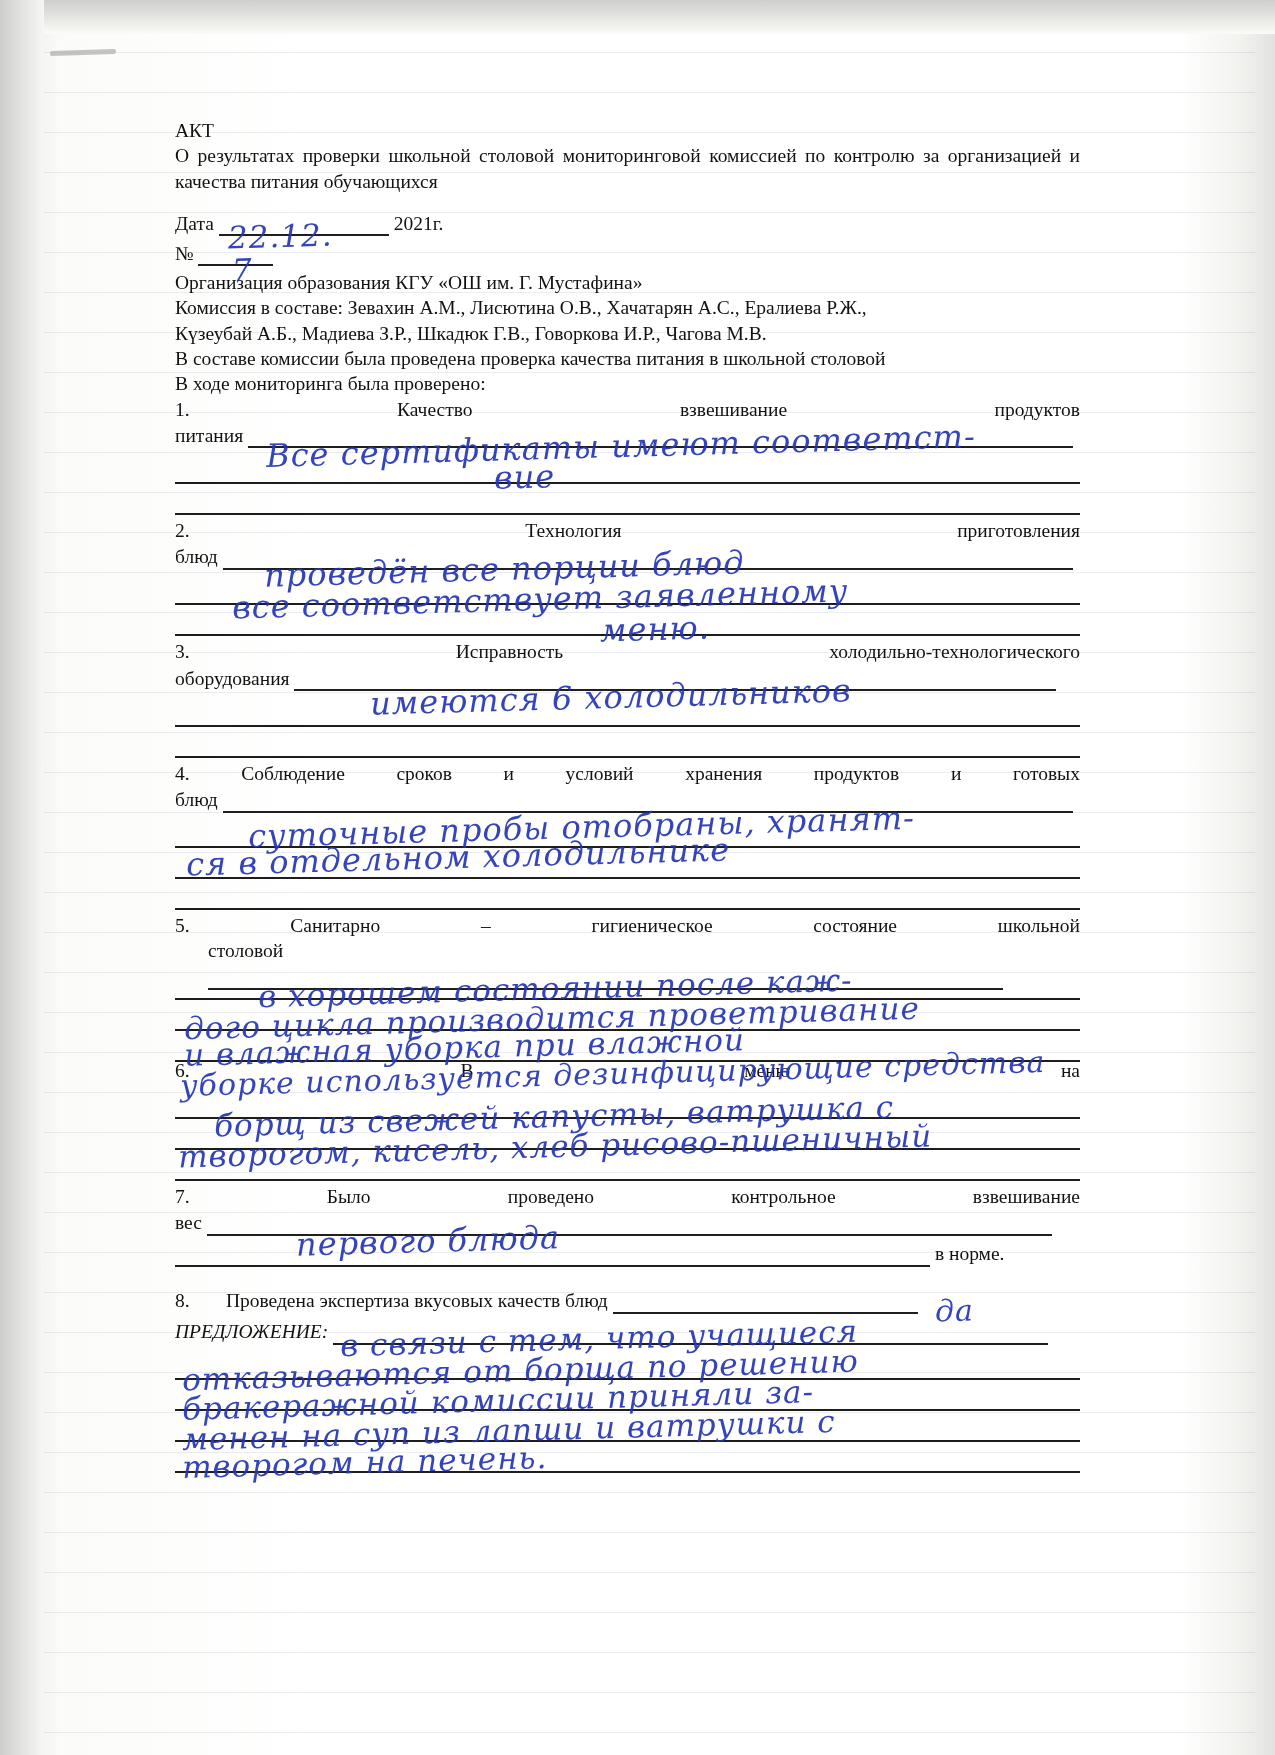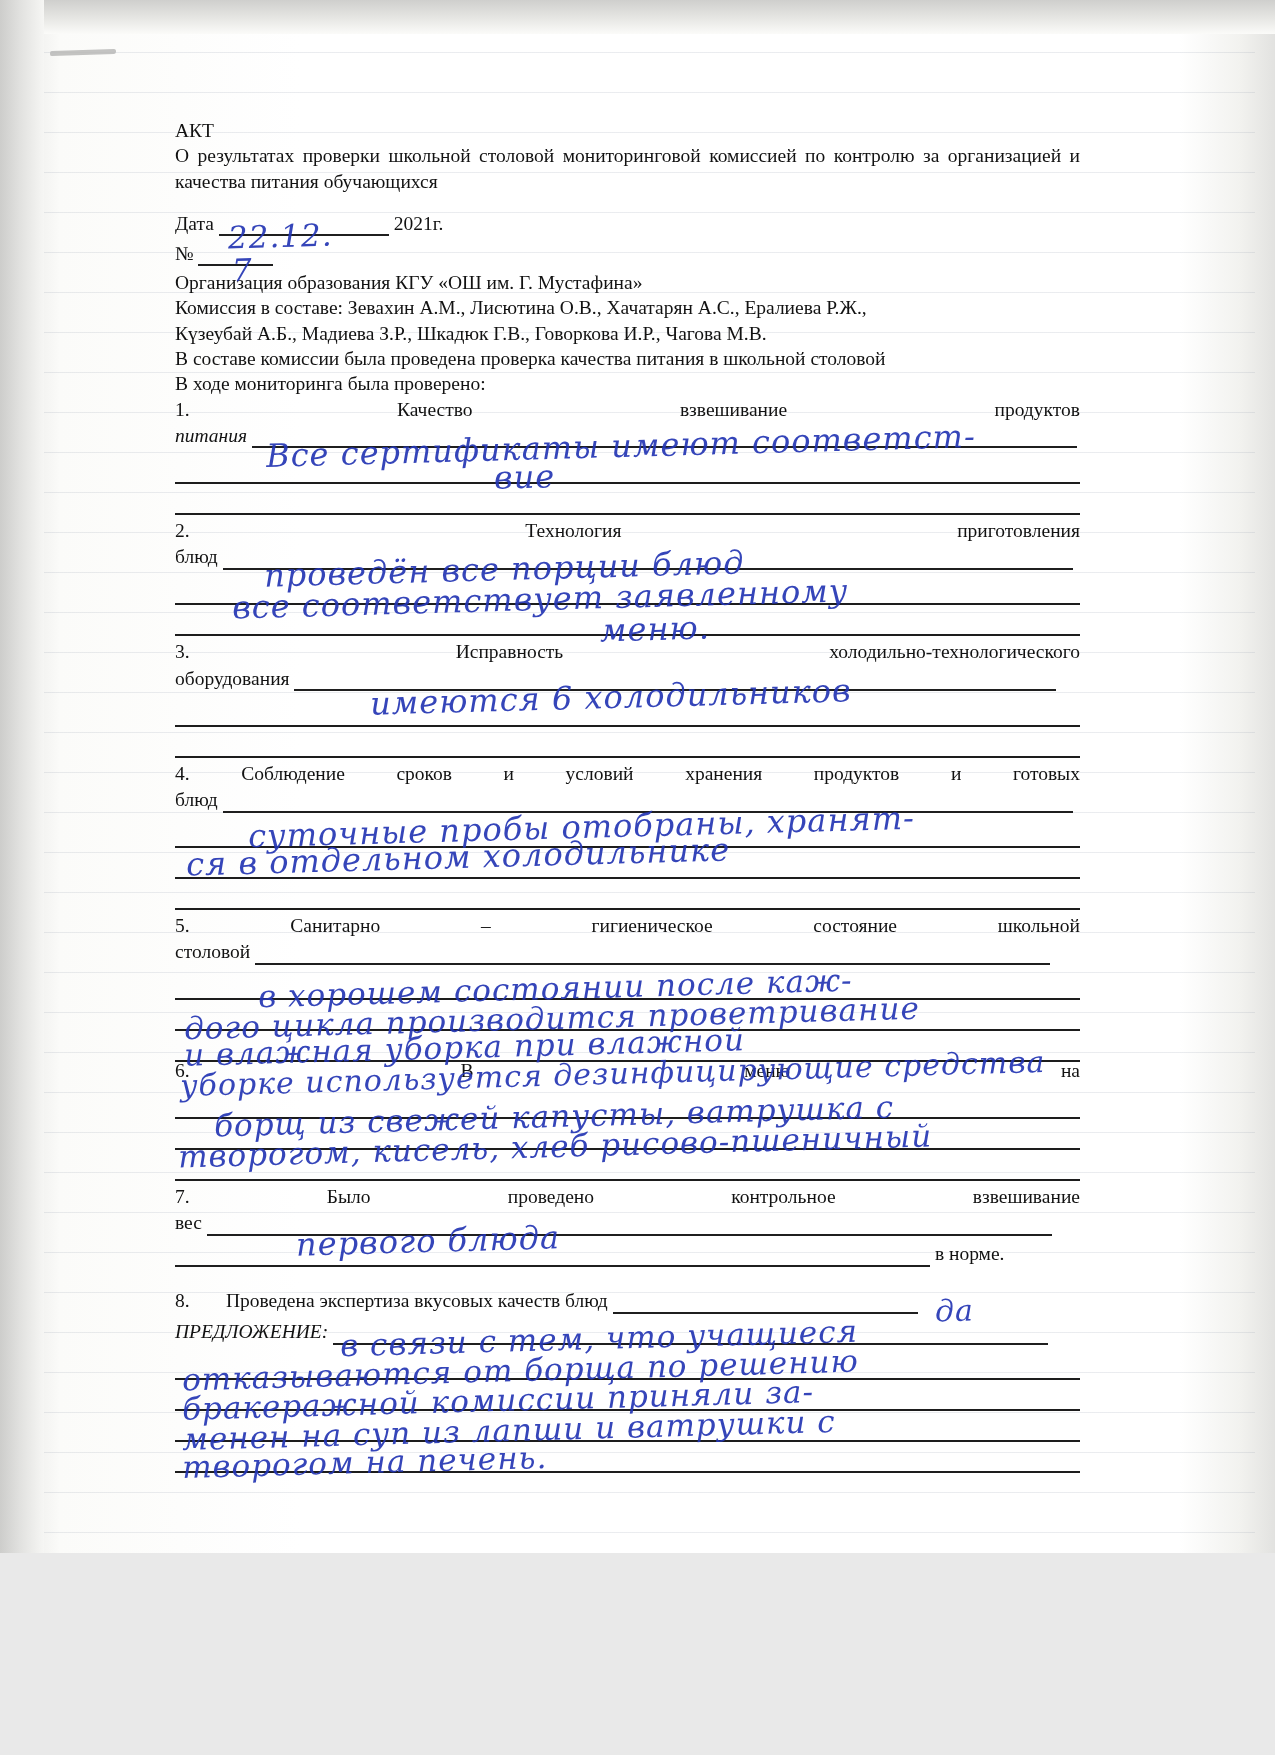--- a/index.html
+++ b/index.html
@@ -6,21 +6,21 @@
     margin: 0;
     padding: 0;
     background: #e9e9e9;
   }
   body {
     font-family: "Liberation Serif", serif;
   }
   .page {
     position: relative;
     width: 1275px;
-    height: 1553px;
+    height: 1755px;
     background: #a3a3a3;
     overflow: hidden;
   }
   
   .scan-bg {
     position: absolute;
     inset: 0;
     background:
       linear-gradient(90deg, #d9d9d7 0px, #ececea 26px, #fbfbf9 60px, #ffffff 300px, #ffffff 1180px, #f2f2ef 1240px, #e2e2e0 1275px);
   }
@@ -141,21 +141,21 @@
     <div class="row">Күзеубай А.Б., Мадиева З.Р., Шкадюк Г.В., Говоркова И.Р.,   Чагова М.В.</div>
     <div class="row">В составе комиссии была проведена проверка качества питания в школьной столовой</div>
     <div class="row">В ходе мониторинга была проверено:</div>
 
     <div class="justified">
       <span>1.</span>
       <span>Качество</span>
       <span>взвешивание</span>
       <span>продуктов</span>
     </div>
-    <div class="row" style="height:31px;font-style:italic;">
+    <div class="row" style="height:31px;">
       <span>питания</span>
       <span class="fill" style="width:825px;"></span>
     </div>
     <div class="blank-lines">
       <div class="bl"></div>
       <div class="bl"></div>
     </div>
 
     <div class="justified" style="margin-top:3px;">
       <span>2.</span>
@@ -207,21 +207,21 @@
     </div>
 
     <div class="justified" style="margin-top:3px;">
       <span>5.</span>
       <span>Санитарно</span>
       <span>–</span>
       <span>гигиеническое</span>
       <span>состояние</span>
       <span>школьной</span>
     </div>
-    <div class="row" style="height:31px;">
+    <div class="row" style="height:31px;margin-left:33px;">
       <span>столовой</span>
       <span class="fill" style="width:795px;"></span>
     </div>
     <div class="blank-lines">
       <div class="bl"></div>
       <div class="bl"></div>
       <div class="bl"></div>
     </div>
 
     <div class="justified" style="margin-top:-4px;">

